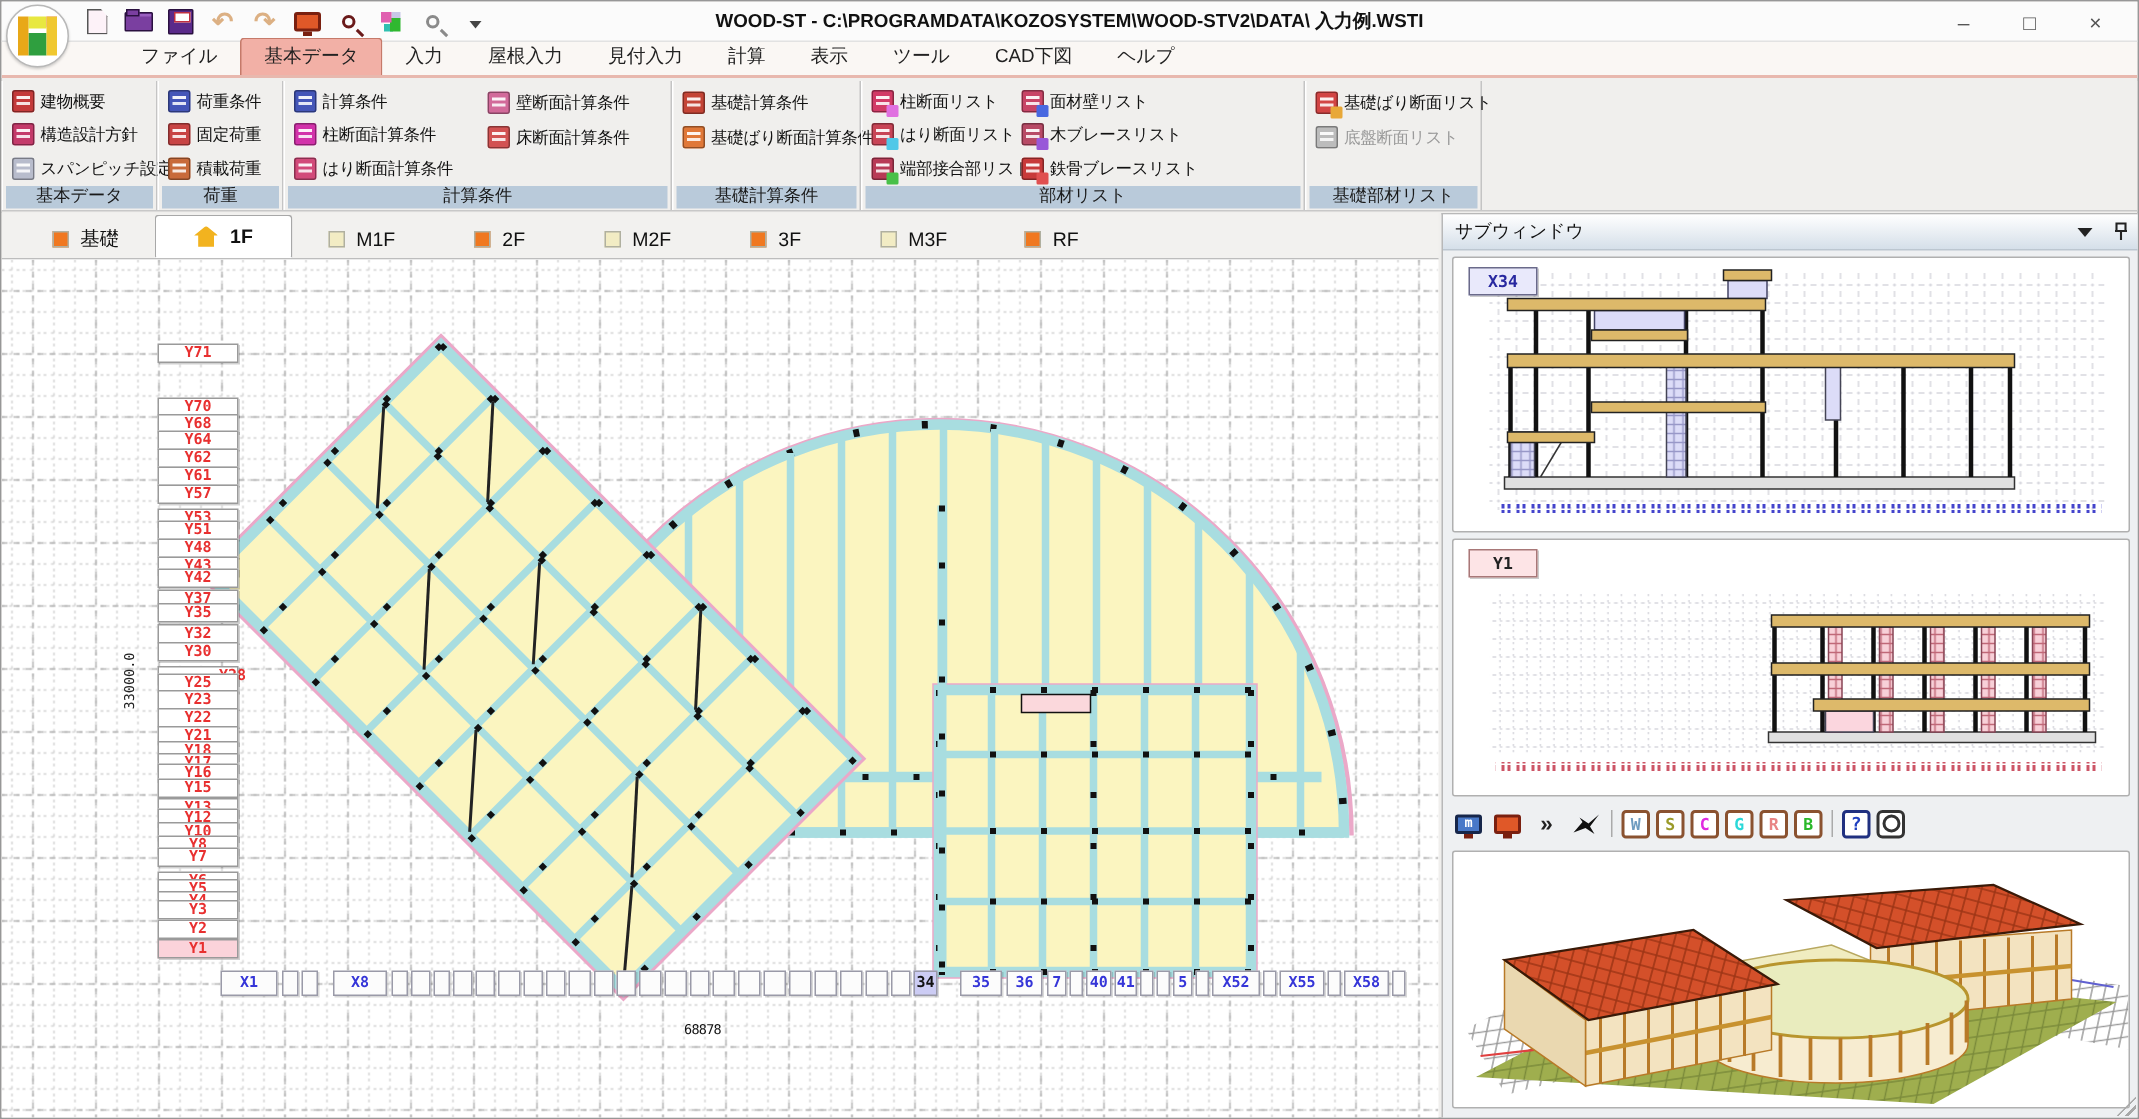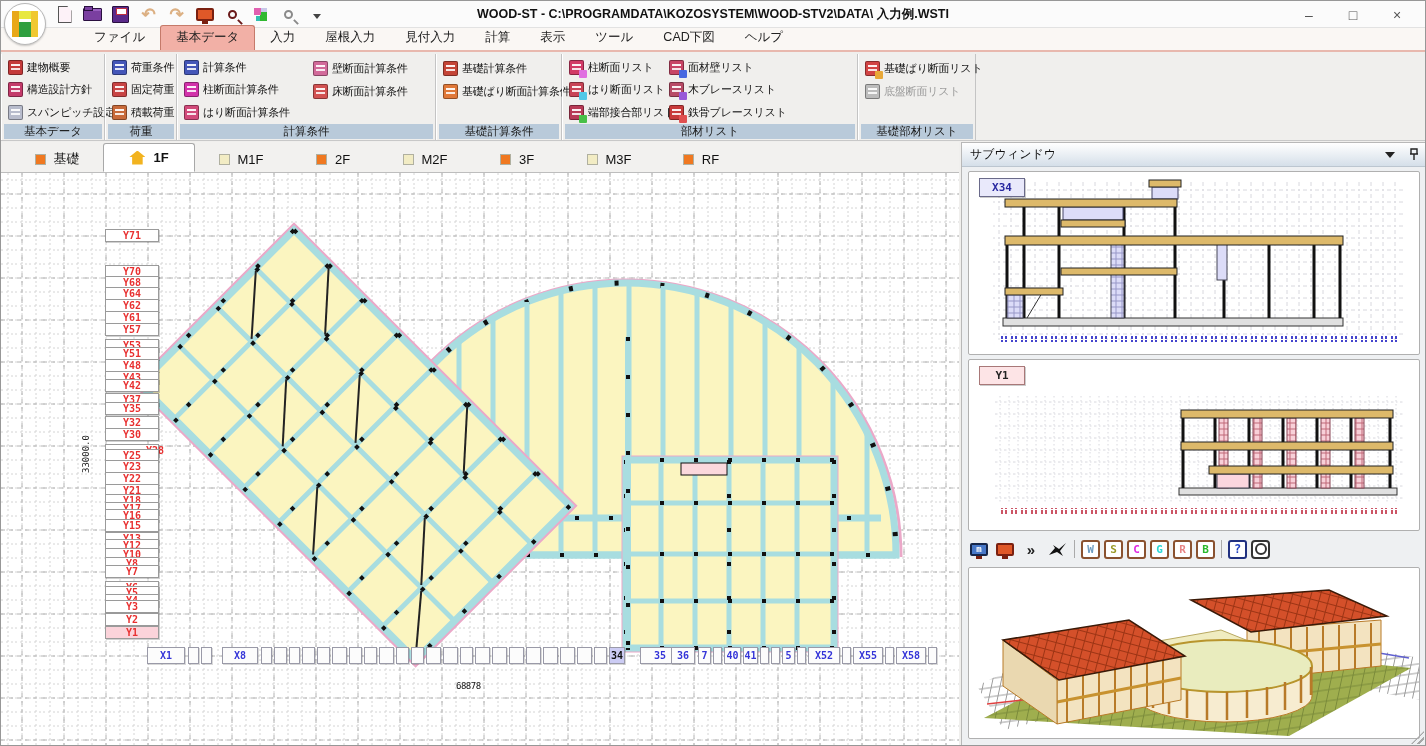--- a/index.html
+++ b/index.html
@@ -206,21 +206,21 @@
         </div>
         <div class="ritem">
           <span class="ric" style="--c: #b8bccc;">
             <span class="badge"></span>
           </span>
           <span class="rlabel">スパンピッチ設定</span>
         </div>
     </div>
     <div class="glabel">基本データ</div>
   </div>
-  <div class="rgroup" style="width:72px">
+  <div class="rgroup" style="width:84px">
     <div class="rcol">
       <div class="ritem">
           <span class="ric" style="--c: #4456b8;">
             <span class="badge"></span>
           </span>
           <span class="rlabel">荷重条件</span>
         </div>
         <div class="ritem">
           <span class="ric" style="--c: #c84444;">
             <span class="badge"></span>
@@ -636,21 +636,21 @@
       <div class="xlab" style="left: 542px; width: 15px;"></div>
 
       <div class="xlab" style="left: 559px; width: 15px;"></div>
 
       <div class="xlab" style="left: 576px; width: 15px;"></div>
 
       <div class="xlab" style="left: 593px; width: 13px;"></div>
 
       <div class="xlab hl" style="left: 608px; width: 16px;">34</div>
 
-      <div class="xlab" style="left: 639px; width: 40px;">35</div>
+      <div class="xlab" style="left: 639px; width: 28px;">35</div>
 
       <div class="xlab" style="left: 670px; width: 24px;">36</div>
 
       <div class="xlab" style="left: 697px; width: 13px;">7</div>
 
       <div class="xlab" style="left: 712px; width: 9px;"></div>
 
       <div class="xlab" style="left: 723px; width: 17px;">40</div>
 
       <div class="xlab" style="left: 742px; width: 15px;">41</div>

